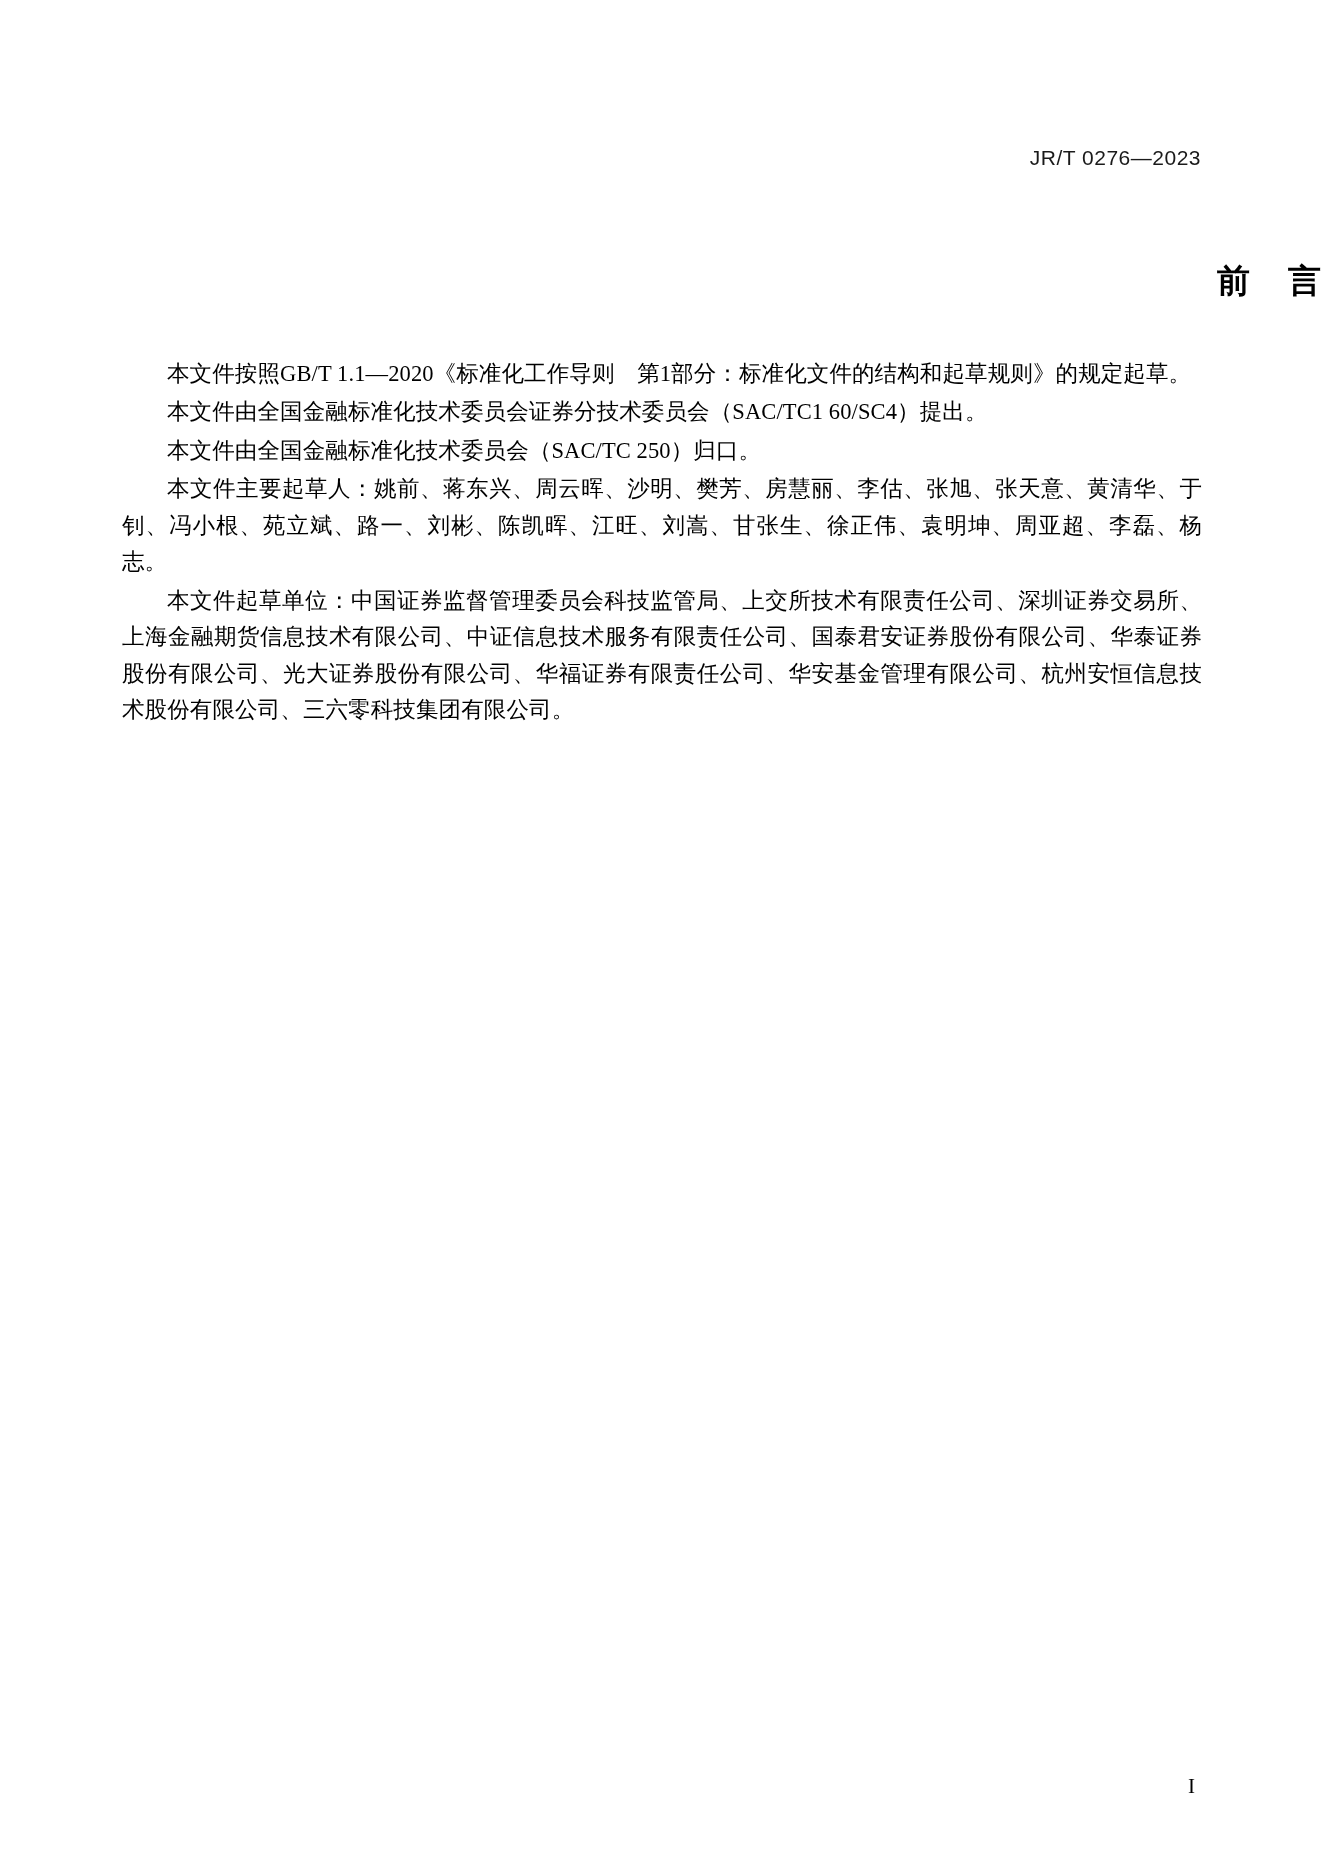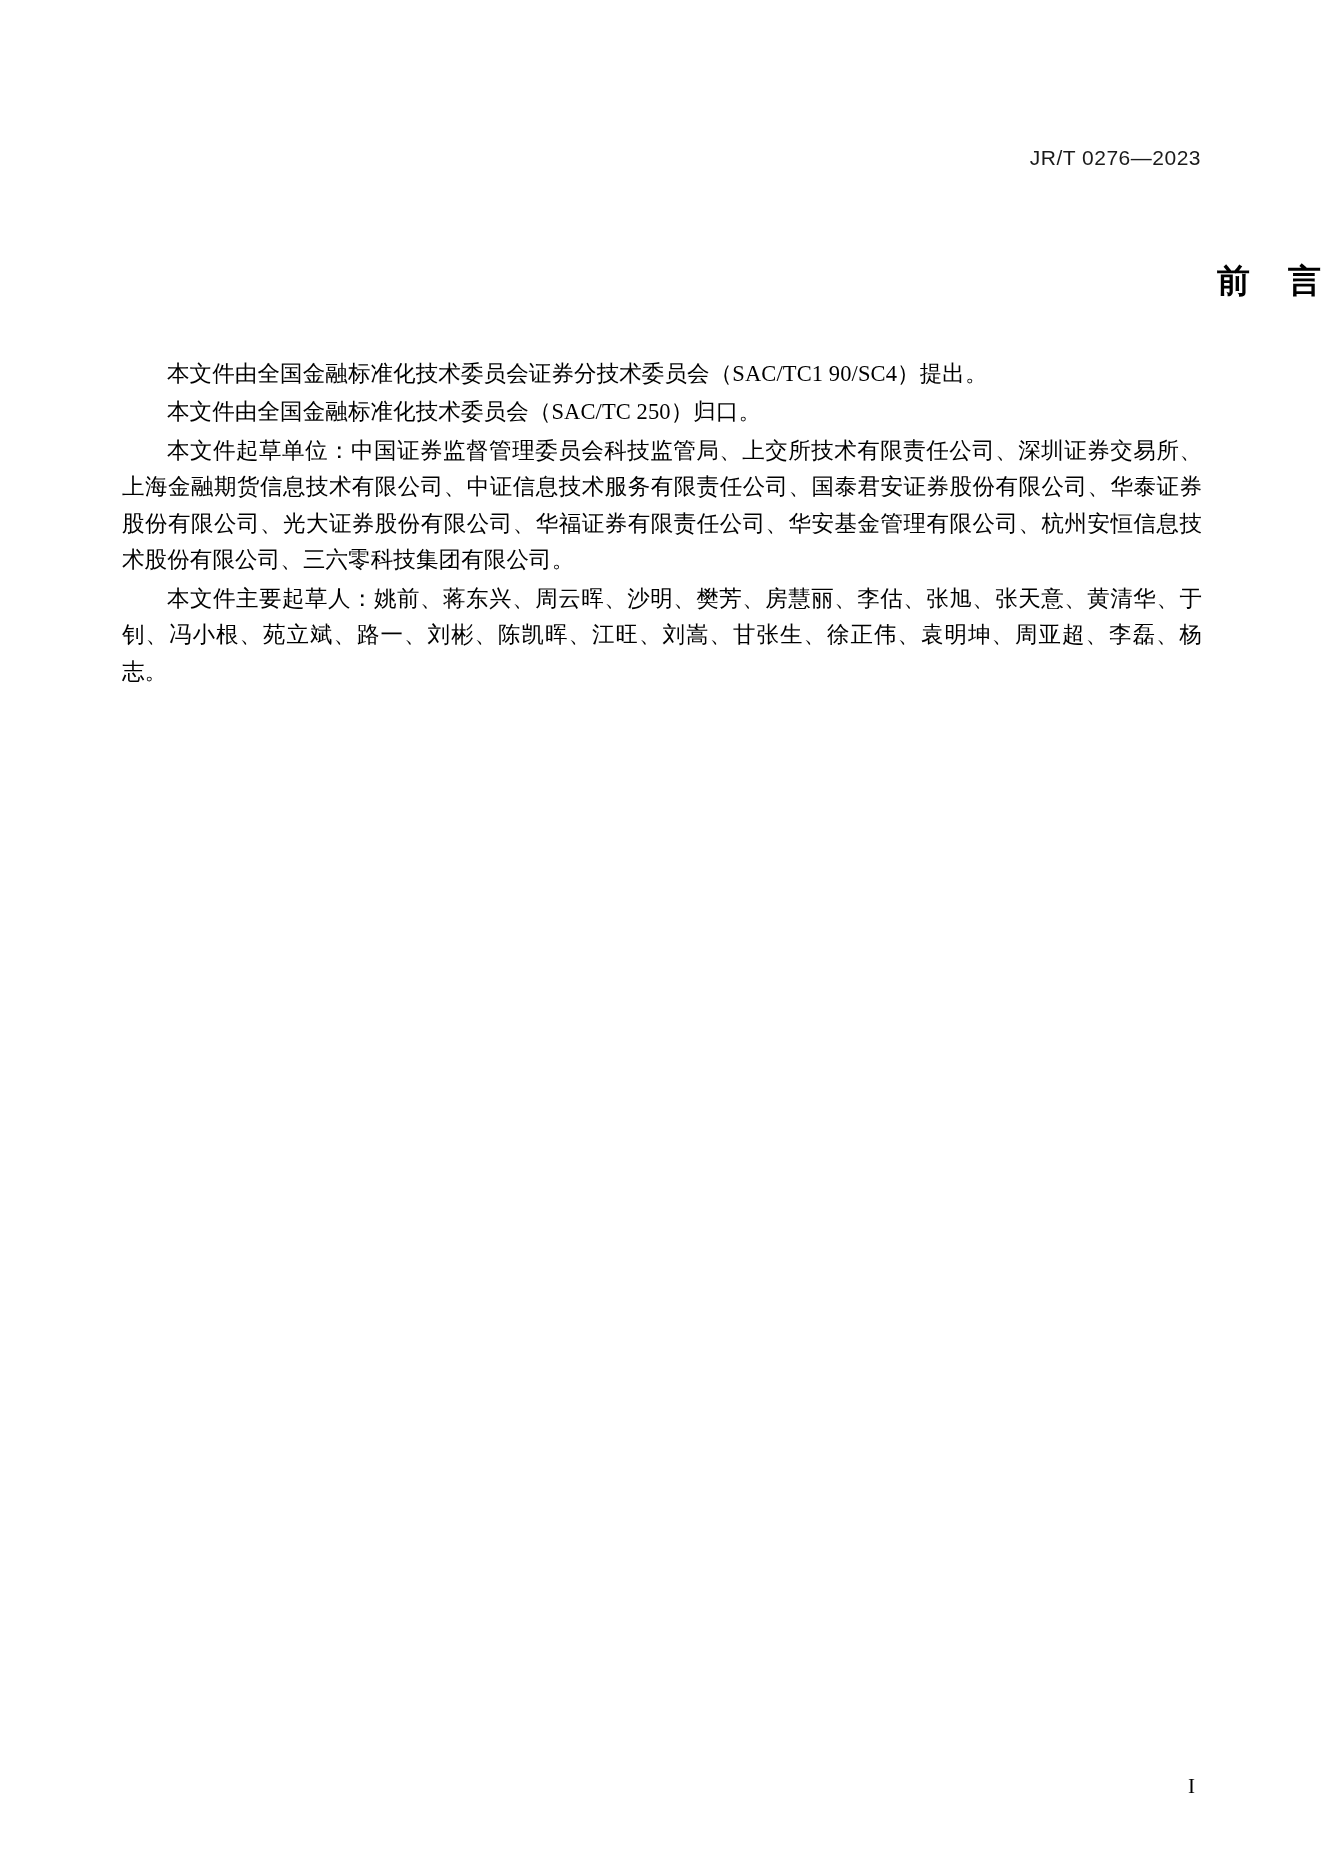--- a/index.html
+++ b/index.html
@@ -76,21 +76,22 @@
 
 <div class="page">
 
   <div class="header">JR/T 0276—2023</div>
 
   <div class="doc-title">
     <span>前</span><span class="gap"></span><span>言</span>
   </div>
 
   <div class="body-block">
-    <p class="para">本文件由全国金融标准化技术委员会证券分技术委员会（SAC/TC1 90/SC4）提出。</p>
+    <p class="para">本文件按照GB/T 1.1—2020《标准化工作导则　第1部分：标准化文件的结构和起草规则》的规定起草。</p>
+    <p class="para">本文件由全国金融标准化技术委员会证券分技术委员会（SAC/TC1 60/SC4）提出。</p>
     <p class="para">本文件由全国金融标准化技术委员会（SAC/TC 250）归口。</p>
+    <p class="para">本文件主要起草人：姚前、蒋东兴、周云晖、沙明、樊芳、房慧丽、李估、张旭、张天意、黄清华、于钊、冯小根、苑立斌、路一、刘彬、陈凯晖、江旺、刘嵩、甘张生、徐正伟、袁明坤、周亚超、李磊、杨志。</p>
     <p class="para">本文件起草单位：中国证券监督管理委员会科技监管局、上交所技术有限责任公司、深圳证券交易所、上海金融期货信息技术有限公司、中证信息技术服务有限责任公司、国泰君安证券股份有限公司、华泰证券股份有限公司、光大证券股份有限公司、华福证券有限责任公司、华安基金管理有限公司、杭州安恒信息技术股份有限公司、三六零科技集团有限公司。</p>
-    <p class="para">本文件主要起草人：姚前、蒋东兴、周云晖、沙明、樊芳、房慧丽、李估、张旭、张天意、黄清华、于钊、冯小根、苑立斌、路一、刘彬、陈凯晖、江旺、刘嵩、甘张生、徐正伟、袁明坤、周亚超、李磊、杨志。</p>
   </div>
 
   <div class="page-number">I</div>
 
 </div>
 
 </body></html>

